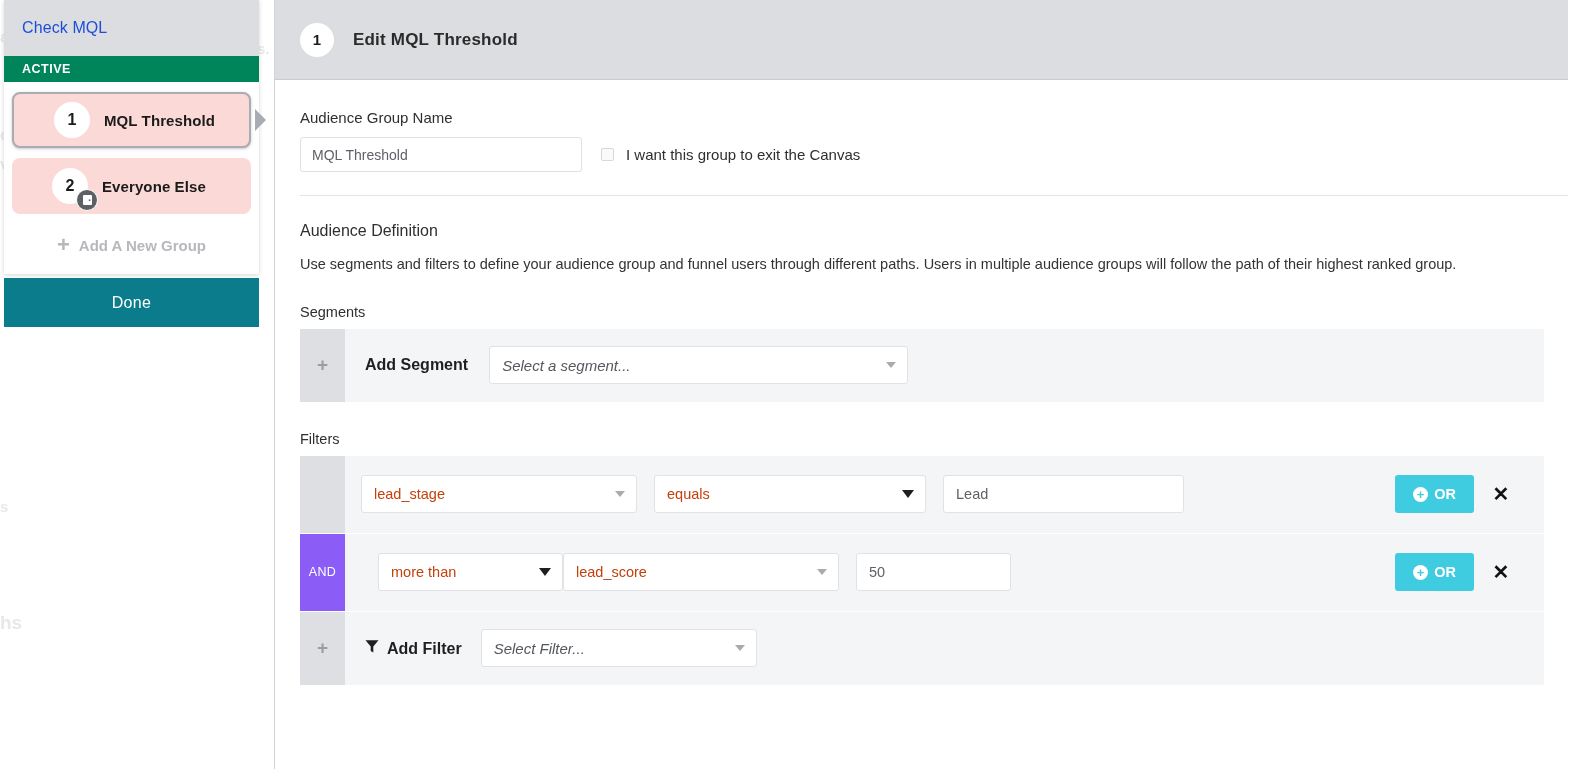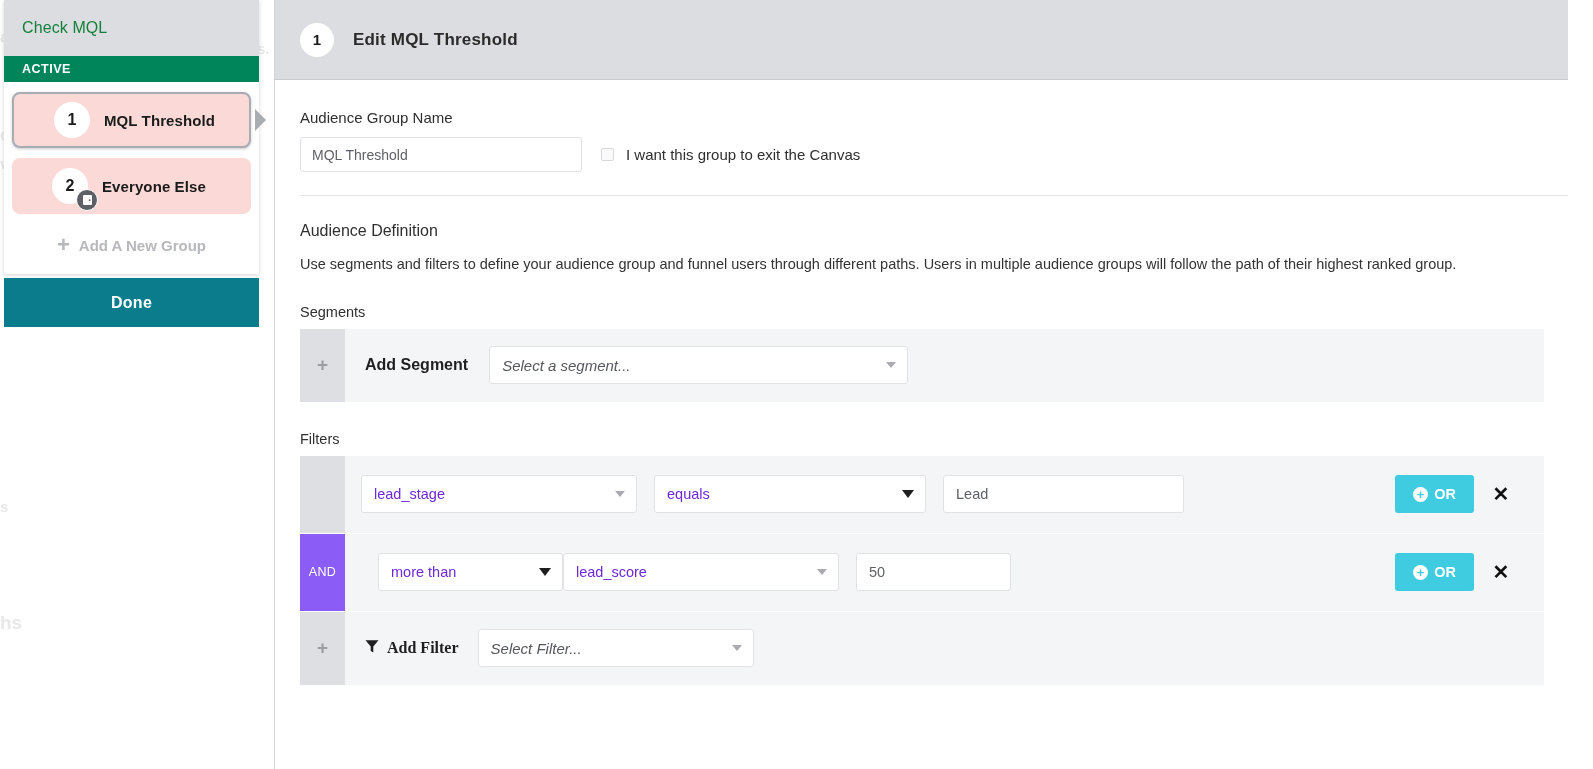--- a/index.html
+++ b/index.html
@@ -27,21 +27,21 @@
     position: absolute; left: 4px; top: 0; width: 255px;
     background: #ffffff;
     box-shadow: 0 1px 4px rgba(0,0,0,0.18);
   }
   .gp-title {
     height: 56px;
     background: #dcdde0;
     display: flex; align-items: center;
     padding: 4px 18px;
     font-size: 16px;
-    color: #15803d;
+    color: #1d4ed8;
     letter-spacing: .1px;
   }
   .gp-active {
     height: 26px;
     background: #00855a;
     display: flex; align-items: center;
     padding: 0 18px;
     color: #ffffff;
     font-size: 12.5px;
     font-weight: bold;
@@ -96,21 +96,21 @@
     color: #b6b8bc;
     font-size: 15px; font-weight: bold;
     cursor: pointer;
   }
   .gp-add .plus { font-size: 22px; line-height: 1; font-weight: bold; }
   #done-button {
     position: absolute; left: 4px; top: 278px; width: 255px; height: 49px;
     background: #0a7c8c;
     color: #ffffff;
     display: flex; align-items: center; justify-content: center;
-    font-size: 16px; font-weight: bold;
+    font-size: 16px; font-weight: normal;
     letter-spacing: .3px;
     cursor: pointer;
     border: none;
     font-family: "Liberation Sans", sans-serif;
   }
 
   
   #edit-panel {
     position: absolute; left: 274px; top: 0; width: 1319px; height: 769px;
     background: #ffffff;
@@ -221,21 +221,21 @@
     margin-left: 4px;
   }
   .sel-ctrl {
     position: relative;
     height: 38px;
     border: 1px solid #e0e2e5; border-radius: 3px;
     background: #ffffff;
     display: flex; align-items: center;
     padding: 0 26px 0 12px;
     font-size: 14.5px;
-    color: #6d28d9;
+    color: #c2410c;
     cursor: pointer;
   }
   .sel-ctrl.placeholder { font-style: italic; color: #55585e; font-size: 15px; }
   .sel-ctrl .caret-sm {
     position: absolute; right: 11px; top: 50%; transform: translateY(-50%);
     width: 0; height: 0;
     border-left: 5px solid transparent;
     border-right: 5px solid transparent;
     border-top: 6px solid #a9abb0;
   }
@@ -284,25 +284,24 @@
     display: flex; align-items: center; justify-content: center;
     color: #111111;
     font-size: 20px; font-weight: bold;
     cursor: pointer;
     background: transparent;
     border: none;
     font-family: "Liberation Sans", sans-serif;
   }
   .addfilter-row { height: 74px; }
   .addfilter-label {
-    display: flex; align-items: center; gap: 8px;
+    display: flex; align-items: flex-end; gap: 8px;
     font-size: 16px; font-weight: bold; color: #1f1f1f;
     margin-left: 4px;
     cursor: pointer;
-    font-family: Liberation Serif, serif;
   }
   #add-filter-select { width: 276px; margin-left: 19px; }
 </style>
 </head>
 <body>
 
 <div id="root">
 
   <div class="bg-frag" style="left:0px;  top:28px;">a</div>
   <div class="bg-frag" style="left:257px; top:40px;">s.</div>

